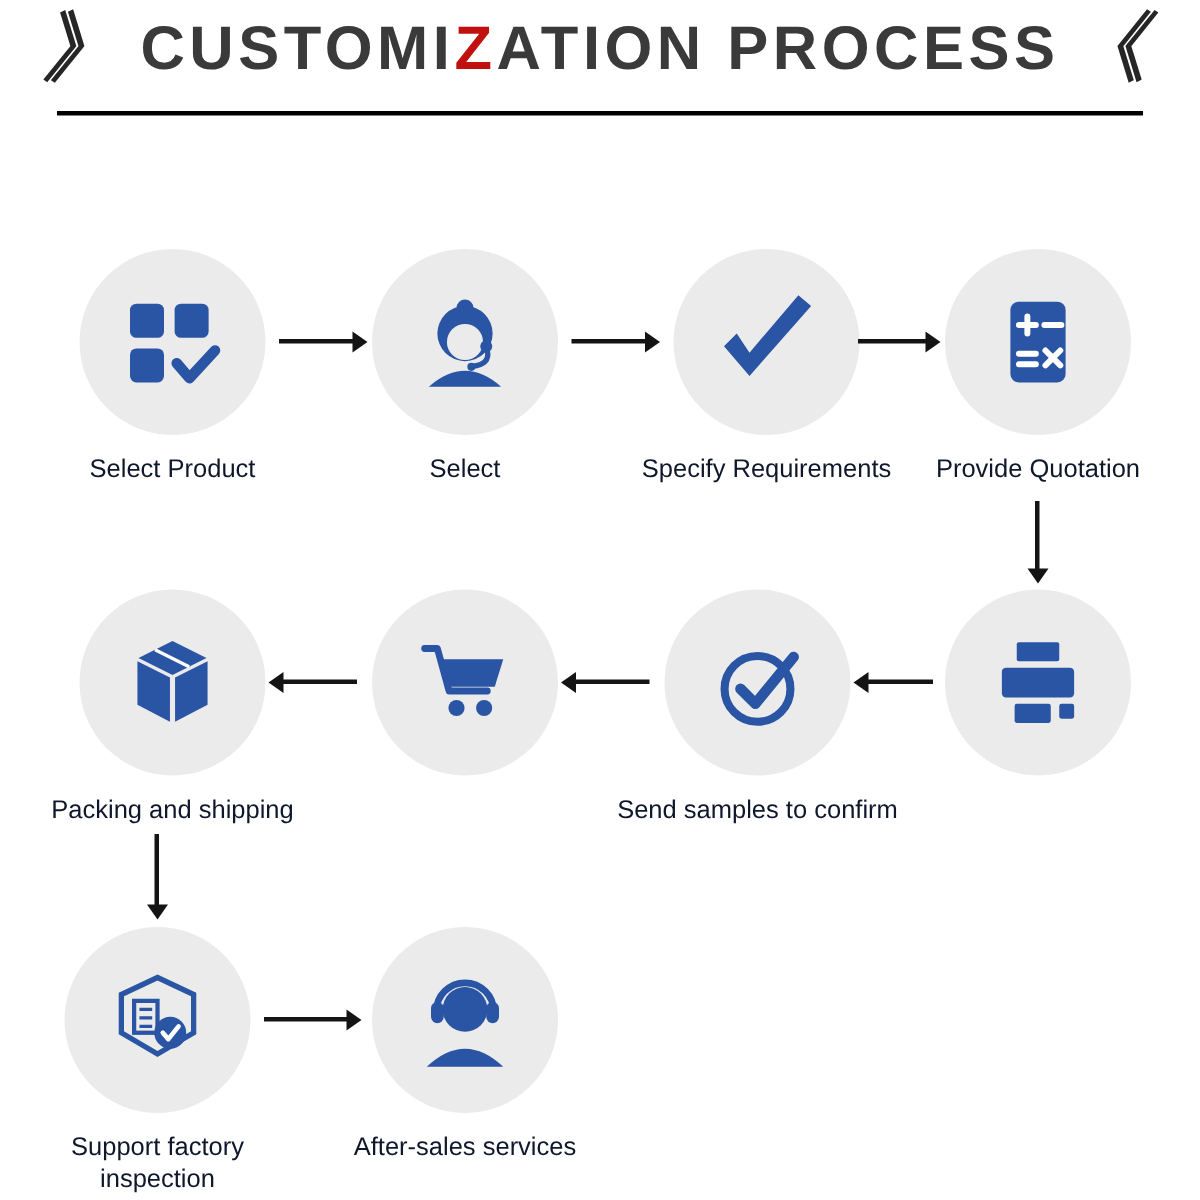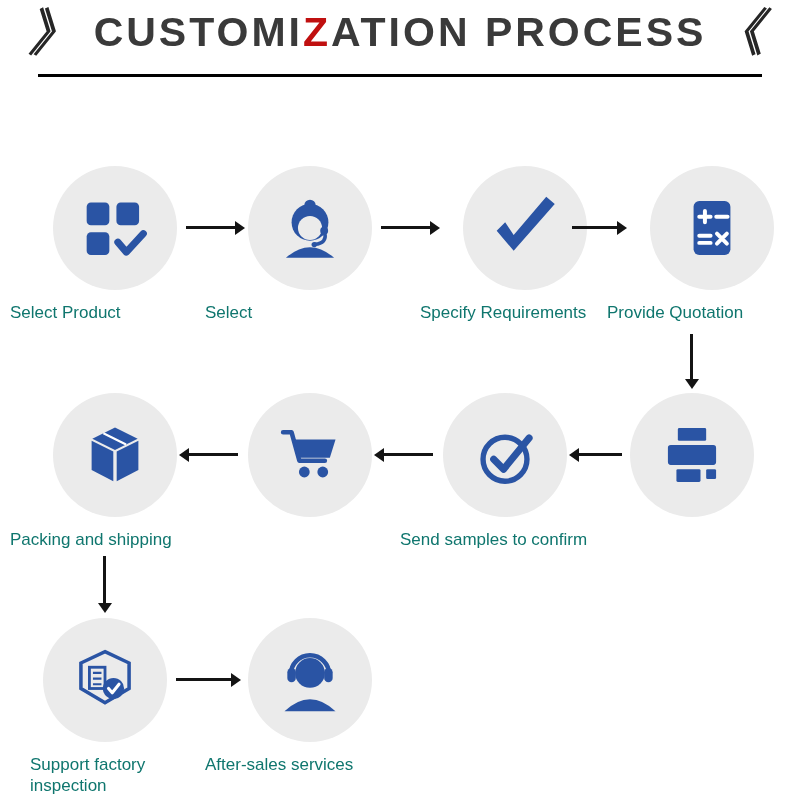--- a/index.html
+++ b/index.html
@@ -17,21 +17,21 @@
   .title-row { position:absolute; top:6px; left:0; width:800px; display:flex; justify-content:center; align-items:center; gap:10px; }
   .title-mark { font-size:52px; font-weight:700; color:#262626; transform:skewX(-14deg); line-height:1; }
   .title-text { font-size:41px; letter-spacing:3px; color:var(--title-text); font-weight:700; white-space:nowrap; }
   .title-text .hl { color:var(--highlight); }
   .divider { position:absolute; top:74px; left:38px; width:724px; height:3px; background:#000; }
 
   
   .step { position:absolute; width:124px; }
   .circle { width:124px; height:124px; border-radius:50%; background:var(--circle-bg); display:flex; align-items:center; justify-content:center; }
   .circle svg { width:68px; height:68px; }
-  .label { position:absolute; top:136px; left:50%; transform:translateX(-50%); width:210px; font-size:17px; color:#0f766e; line-height:1.25; }
+  .label { position:absolute; top:136px; left:50%; transform:translateX(-50%); width:210px; text-align:center; font-size:17px; color:#0f172a; line-height:1.25; }
   .label.narrow { width:150px; }
 
   
   .f   { fill:var(--accent); }
   .bgf { fill:var(--circle-bg); }
   .s15 { stroke:var(--accent); stroke-width:1.5; fill:none; }
   .s2  { stroke:var(--accent); stroke-width:2; fill:none; }
   .s25 { stroke:var(--accent); stroke-width:2.5; fill:none; stroke-linecap:round; }
   .s3  { stroke:var(--accent); stroke-width:3.2; fill:none; stroke-linecap:round; stroke-linejoin:round; }
   .s38 { stroke:var(--accent); stroke-width:3.8; fill:none; }
@@ -83,30 +83,30 @@
         <circle class="bgf" cx="24" cy="24" r="8.5"></circle>
         <path class="f" d="M7 45 q17 -15 34 0 z"></path>
         <circle class="f" cx="34" cy="26" r="2.8"></circle>
         <path class="s25" d="M34.5 28 q1.5 6.5 -7 7.5"></path>
         <circle class="f" cx="27" cy="35.7" r="1.9"></circle>
       </svg>
     </div>
     <div class="label">Select</div>
   </div>
 
-  <div class="step" style="left:463px; top:166px;">
+  <div class="step" style="left:449px; top:166px;">
     <div class="circle">
       <svg viewBox="0 0 48 48">
         <polygon class="f" points="4,26 16,40 45,7 39,2 16,29 10,20"></polygon>
       </svg>
     </div>
     <div class="label">Specify Requirements</div>
   </div>
 
-  <div class="step" style="left:630px; top:166px;margin-left:20px;">
+  <div class="step" style="left:630px; top:166px;">
     <div class="circle">
       <svg viewBox="0 0 48 48">
         <rect class="f" x="11" y="5" width="26" height="38" rx="4"></rect>
         <path class="wsym" d="M15 16 h8 M19 12 v8 M27 16 h8 M15 29.5 h8 M15 34.5 h8 M27.5 28 l7 7 M34.5 28 l-7 7"></path>
       </svg>
     </div>
     <div class="label">Provide Quotation</div>
   </div>
 
   <div class="step" style="left:630px; top:393px;">

